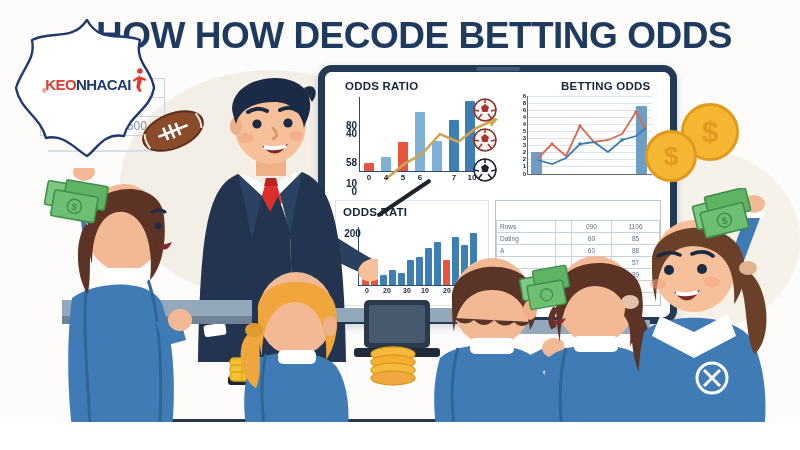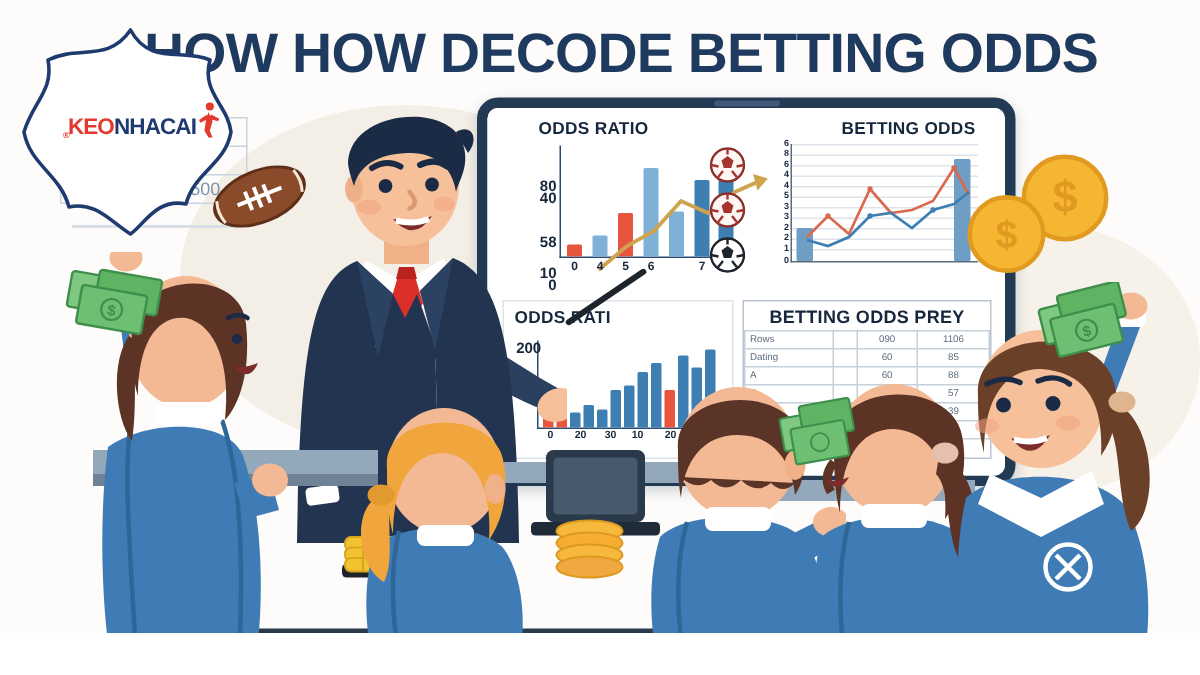--- a/index.html
+++ b/index.html
@@ -44,21 +44,21 @@
     background:#ffffff;border:7px solid #233a55;border-radius:14px;z-index:22;
     box-shadow:0 3px 9px rgba(20,40,70,.20);}
   .board-notch{position:absolute;left:50%;top:-5px;transform:translateX(-50%);
     width:44px;height:4px;background:#4a6party;}
   .board-notch{background:#41587a;border-radius:2px;}
   .board-inner{position:absolute;inset:0;background:#fff;border-radius:7px;overflow:hidden;}
 
   .panel-title{font-size:11.5px;font-weight:bold;color:#16263c;letter-spacing:.2px;}
 
   
-  .chartA{position:absolute;left:26px;top:8px;width:150px;height:112px;text-align:center;}
+  .chartA{position:absolute;left:12px;top:8px;width:150px;height:112px;text-align:center;}
   .chartA .panel-title{position:absolute;left:8px;top:0;}
   .axisbox{position:absolute;left:22px;top:17px;width:118px;height:74px;
     border-left:1.6px solid #2b4a72;border-bottom:1.6px solid #2b4a72;}
   .ylab{position:absolute;right:100%;margin-right:3px;transform:translateY(-50%);
     font-size:10px;font-weight:bold;color:#16263c;margin-top:20px;}
   .xlab{position:absolute;top:100%;margin-top:2px;transform:translateX(-50%);
     font-size:8px;font-weight:bold;color:#16263c;}
   .bar{position:absolute;bottom:0;width:10px;border-radius:1px 1px 0 0;}
   .trendline{position:absolute;left:22px;top:17px;width:118px;height:74px;overflow:visible;}
 
@@ -287,21 +287,20 @@
           <div class="xlabC" style="left:8px">0</div>
           <div class="xlabC" style="left:28px">20</div>
           <div class="xlabC" style="left:48px">30</div>
           <div class="xlabC" style="left:66px">10</div>
           <div class="xlabC" style="left:88px">20</div>
           <div class="xlabC" style="left:112px">310</div>
         </div>
       </div>
 
       <div class="tableD">
-        <div class="panel-title">BETTING ODDS PREY</div>
         <table class="dt">
           <tbody>
               <tr>
             <td>Rows</td>
             <td></td>
             <td class="num">090</td>
             <td class="num">1106</td>
           </tr>
           <tr>
             <td>Dating</td>

